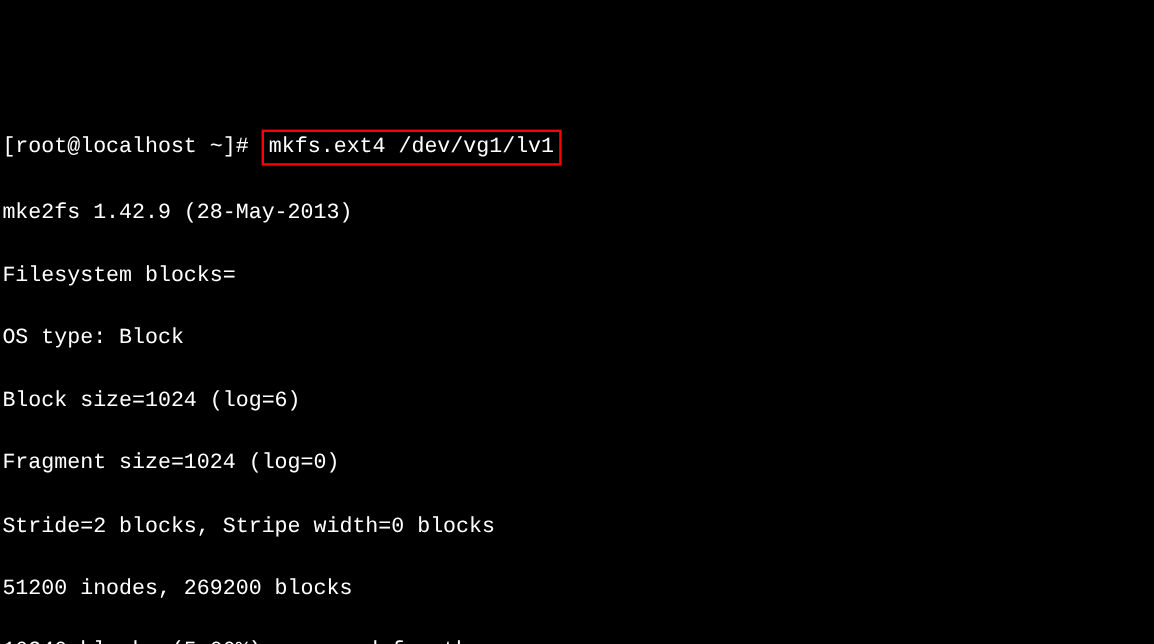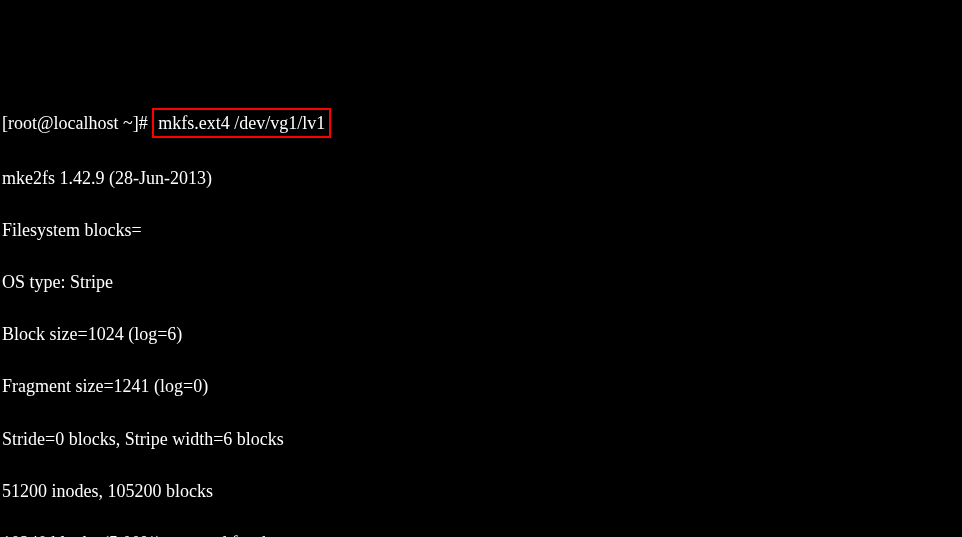--- a/index.html
+++ b/index.html
@@ -14,44 +14,43 @@
       font-size: 18px;
       line-height: 1.45;
       padding: 4px 2px;
       width: 962px;
       height: 537px;
       overflow: hidden;
       white-space: pre;
     }
     .terminal-line {
       display: block;
-      font-family: Liberation Serif, serif;
     }
     .highlight-box {
       border: 2px solid #ff0000;
       display: inline-block;
       padding: 0 4px;
     }
     .prompt-part {
       display: inline;
     }
   </style>
 </head>
 <body>
 
 
 
 <span class="terminal-line"><span class="prompt-part">[root@localhost ~]# </span><span class="highlight-box">mkfs.ext4 /dev/vg1/lv1</span></span>
-<span class="terminal-line">mke2fs 1.42.9 (28-Jun-2013)</span>
+<span class="terminal-line">mke2fs 1.42.9 (28-May-2013)</span>
 <span class="terminal-line">Filesystem blocks=</span>
-<span class="terminal-line">OS type: Stripe</span>
+<span class="terminal-line">OS type: Block</span>
 <span class="terminal-line">Block size=1024 (log=6)</span>
-<span class="terminal-line">Fragment size=1241 (log=0)</span>
-<span class="terminal-line">Stride=0 blocks, Stripe width=6 blocks</span>
-<span class="terminal-line">51200 inodes, 105200 blocks</span>
+<span class="terminal-line">Fragment size=1024 (log=0)</span>
+<span class="terminal-line">Stride=2 blocks, Stripe width=0 blocks</span>
+<span class="terminal-line">51200 inodes, 269200 blocks</span>
 <span class="terminal-line">10240 blocks (5.00%) reserved for the super user</span>
 
 
 
 
 
 
 
 <span class="terminal-line"></span>
 

